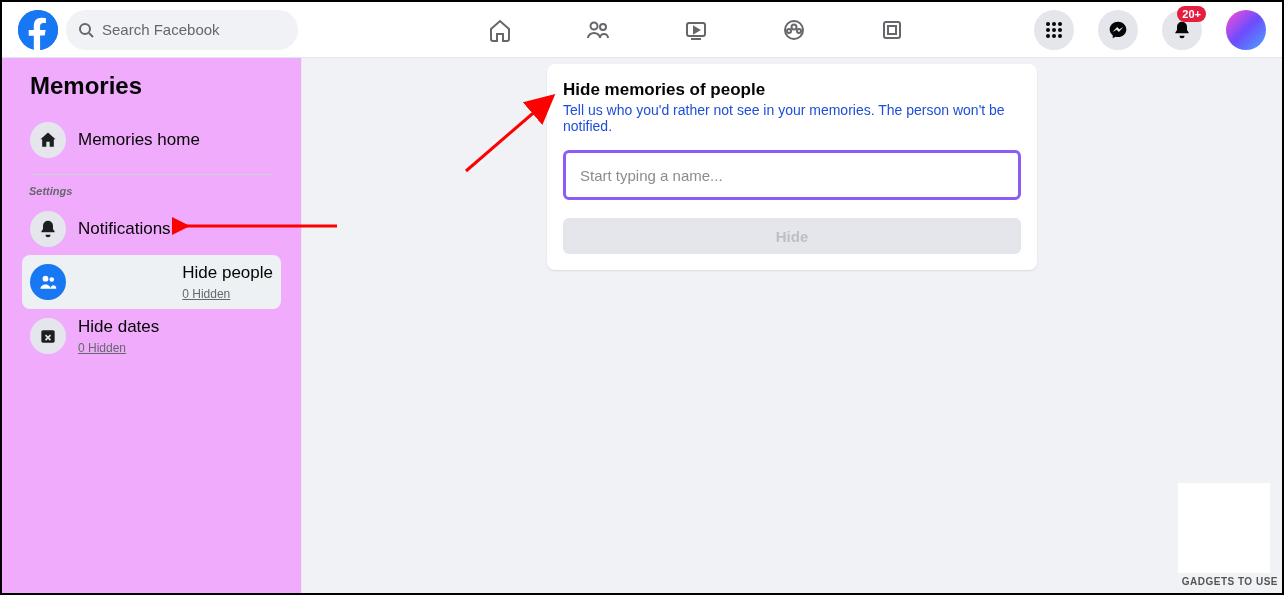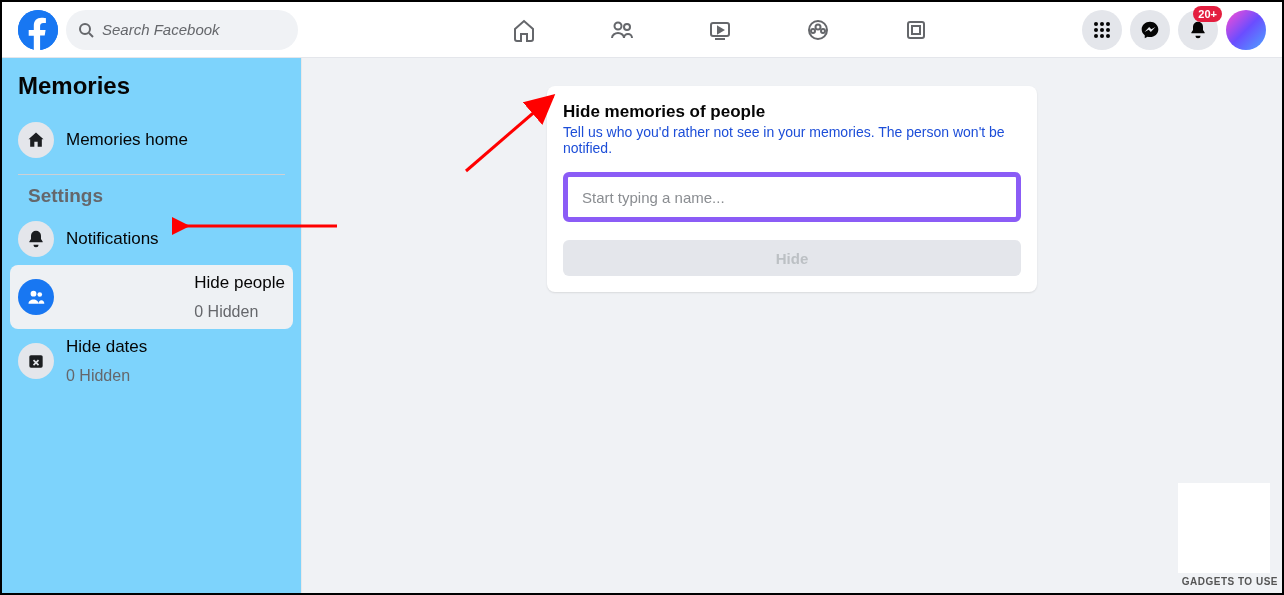--- a/index.html
+++ b/index.html
@@ -4,55 +4,55 @@
 <style>
 * { box-sizing: border-box; margin: 0; padding: 0; font-family: Helvetica, Arial, sans-serif; }
 body { background: #fff; width: 1284px; height: 595px; overflow: hidden; position: relative; border: 2px solid #000; }
 
 
 .topbar { height: 56px; display: flex; align-items: center; padding: 0 16px; border-bottom: 1px solid #e4e6eb; background: #fff; }
 .logo { width: 40px; height: 40px; border-radius: 50%; background: #1877f2; display: flex; align-items: center; justify-content: center; flex-shrink: 0; }
 .logo svg { width: 40px; height: 40px; }
 .searchbox { margin-left: 8px; width: 232px; height: 40px; background: #f0f2f5; border-radius: 20px; display: flex; align-items: center; padding: 0 12px; }
 .searchbox svg { width: 16px; height: 16px; color: #65676b; }
-.searchbox input { border: none; background: transparent; margin-left: 8px; font-size: 15px; outline: none; width: 180px; color: #0f172a; font-style: italic; }
+.searchbox input { border: none; background: transparent; margin-left: 8px; font-size: 15px; outline: none; width: 180px; color: #0f172a; }
 .searchbox input::placeholder { color: #65676b; }
 
 .centernav { flex: 1; display: flex; justify-content: center; gap: 8px; margin-left: 60px; }
 .centernav .navbtn { width: 90px; height: 48px; display: flex; align-items: center; justify-content: center; border-radius: 8px; cursor: pointer; }
 .centernav .navbtn svg { width: 24px; height: 24px; color: #65676b; }
 
-.rightctrls { display: flex; align-items: flex-end; gap: 8px; }
+.rightctrls { display: flex; align-items: flex-end; gap: 24px; }
 .circlebtn { width: 40px; height: 40px; border-radius: 50%; background: #e4e6eb; display: flex; align-items: center; justify-content: center; cursor: pointer; position: relative; }
 .circlebtn svg { width: 20px; height: 20px; color: #050505; }
 .badge { position: absolute; top: -4px; right: -4px; background: #e41e3f; color: #fff; font-size: 11px; font-weight: 700; padding: 2px 5px; border-radius: 10px; }
 .avatar { width: 40px; height: 40px; border-radius: 50%; background: linear-gradient(135deg,#ff4dd2 0%,#6b4dff 50%,#4da6ff 100%); cursor: pointer; display:flex; align-items:center; justify-content:center; color:#fff; font-size:9px; font-weight:700; text-align:center; }
 
 
 .main { display: flex; height: calc(100% - 56px); }
-.sidebar { width: 300px; background: #7dd3fc; padding: 12px 8px; border-right: 1px solid #e8e8e8; }
-.content { flex: 1; background: #f0f2f5; display: flex; justify-content: center; padding-top: 28px; position: relative; }
+.sidebar { width: 300px; background: #f0abfc; padding: 12px 20px; border-right: 1px solid #e8e8e8; }
+.content { flex: 1; background: #f0f2f5; display: flex; justify-content: center; padding-top: 6px; position: relative; }
 
 .sidebar h1 { font-size: 24px; font-weight: 700; color: #050505; margin: 2px 8px 14px; }
 .sideitem { display: flex; align-items: center; padding: 8px; border-radius: 8px; cursor: pointer; }
 .sideitem.active { background: #eef1f4; justify-content: space-between; }
 .sideicon { width: 36px; height: 36px; border-radius: 50%; background: #e4e6eb; display: flex; align-items: center; justify-content: center; margin-right: 12px; flex-shrink: 0; }
 .sideicon.active { background: #1877f2; }
 .sideicon svg { width: 20px; height: 20px; color: #1c1e21; }
 .sideicon.active svg { color: #fff; }
 .sidelabel { font-size: 17px; color: #050505; font-weight: 500; }
-.sidesub { font-size: 16px; color: #65676b; margin-top: 10px; }
+.sidesub { font-size: 12px; color: #65676b; margin-top: 4px; text-decoration: underline; }
 .sidehr { border: none; border-top: 1px solid #ced0d4; margin: 8px 8px; }
-.sectionlabel { font-size: 19px; font-weight: 600; color: #65676b; margin: 10px 18px 6px; }
+.sectionlabel { font-size: 11px; font-weight: 600; color: #65676b; margin: 10px 7px 6px; font-style: italic; }
 
 
 .card { width: 490px; background: #fff; border-radius: 8px; padding: 16px; box-shadow: 0 1px 2px rgba(0,0,0,0.1); height: fit-content; }
 .card h2 { font-size: 17px; font-weight: 700; color: #050505; margin-bottom: 2px; }
 .card p { font-size: 14px; color: #1d4ed8; margin-bottom: 16px; }
-.card input { width: 100%; height: 50px; border: 5px solid #8b5cf6; border-radius: 6px; padding: 0 14px; font-size: 15px; outline: none; margin-bottom: 18px; }
+.card input { width: 100%; height: 50px; border: 3px solid #8b5cf6; border-radius: 6px; padding: 0 14px; font-size: 15px; outline: none; margin-bottom: 18px; }
 .card input::placeholder { color: #8a8d91; }
 .savebtn { width: 100%; height: 36px; background: #e4e6eb; border: none; border-radius: 6px; color: #bcc0c4; font-size: 15px; font-weight: 600; cursor: not-allowed; }
 
 
 .arrow1 { position: absolute; left: 170px; top: 214px; pointer-events: none; }
 .arrow2 { position: absolute; left: 456px; top: 84px; pointer-events: none; z-index: 10; }
 
 .watermark { position: absolute; right: 4px; bottom: 6px; font-size: 10px; letter-spacing: 0.5px; color: #555; font-weight: 700; }
 .blank { position:absolute; right:12px; bottom:20px; width:92px; height:90px; background:#fff; border:1px solid #fff; }
 </style>

